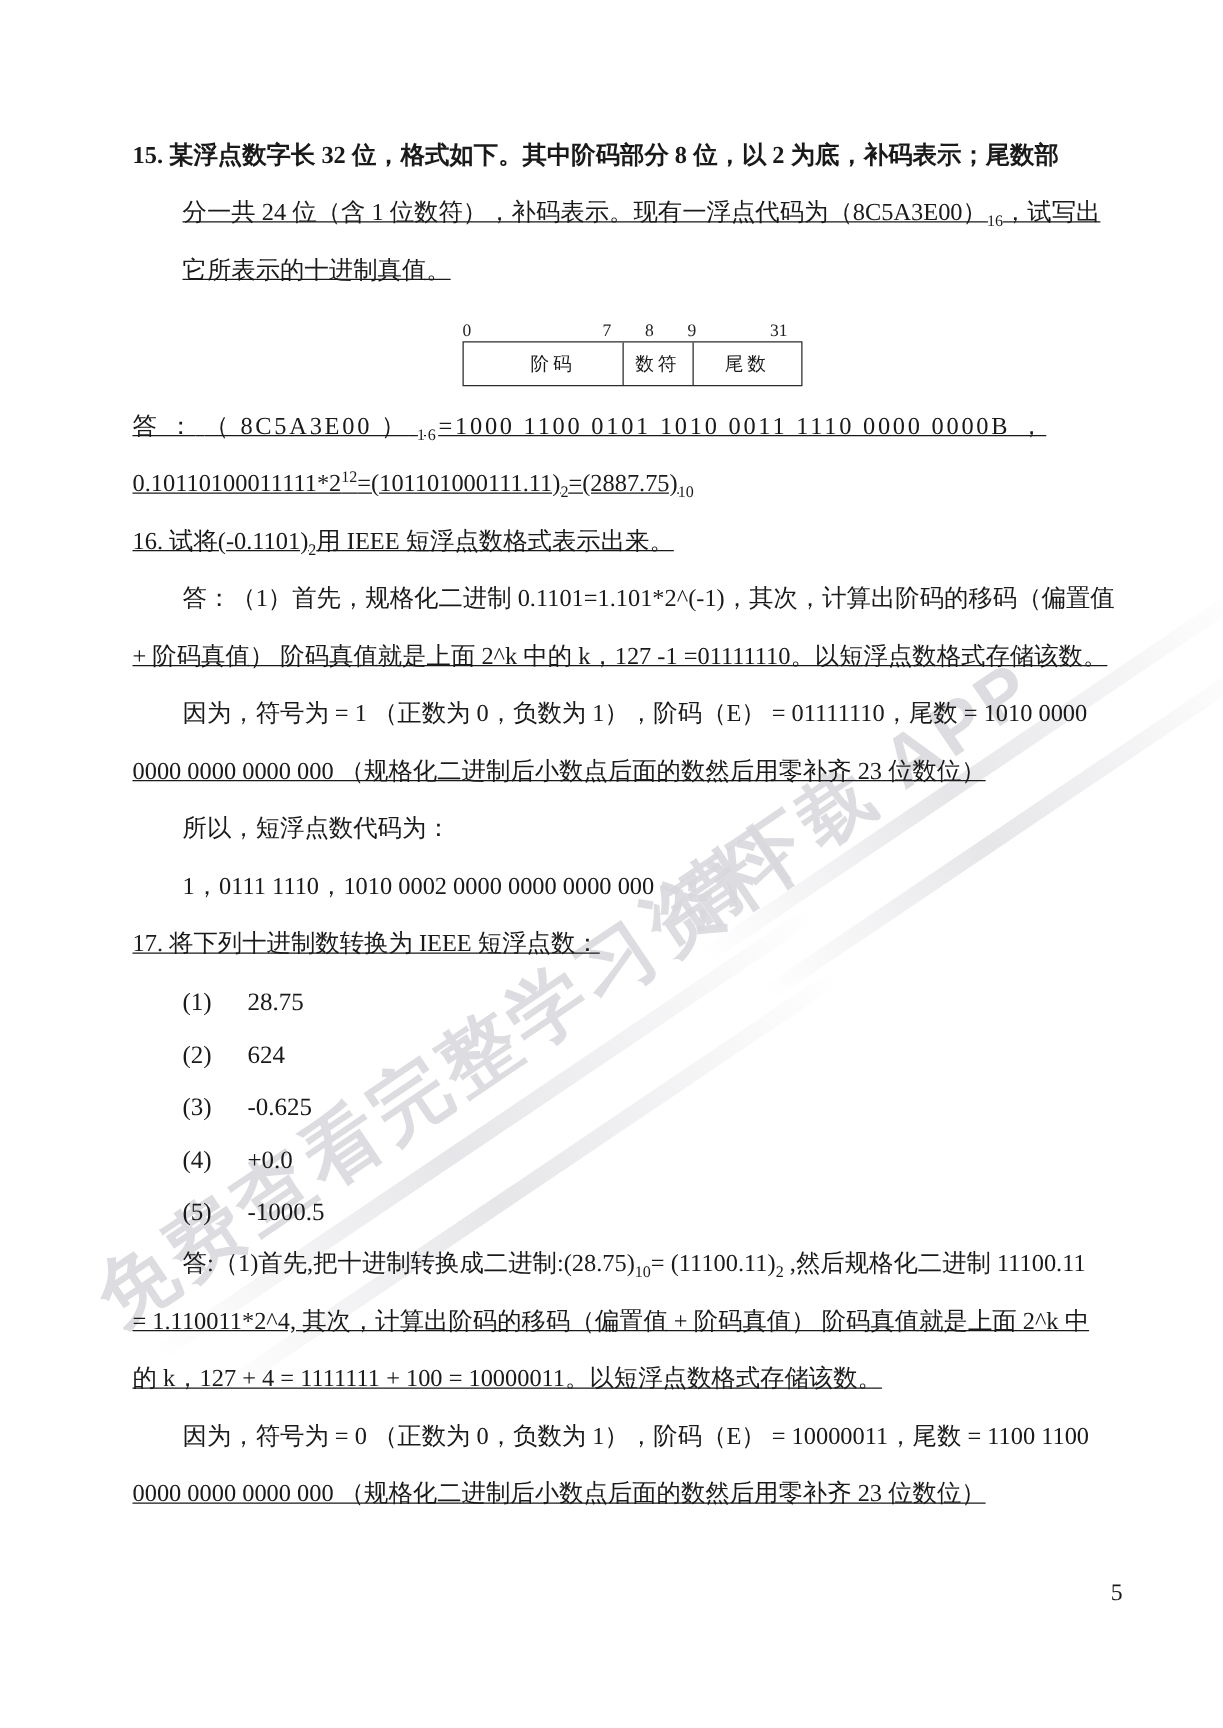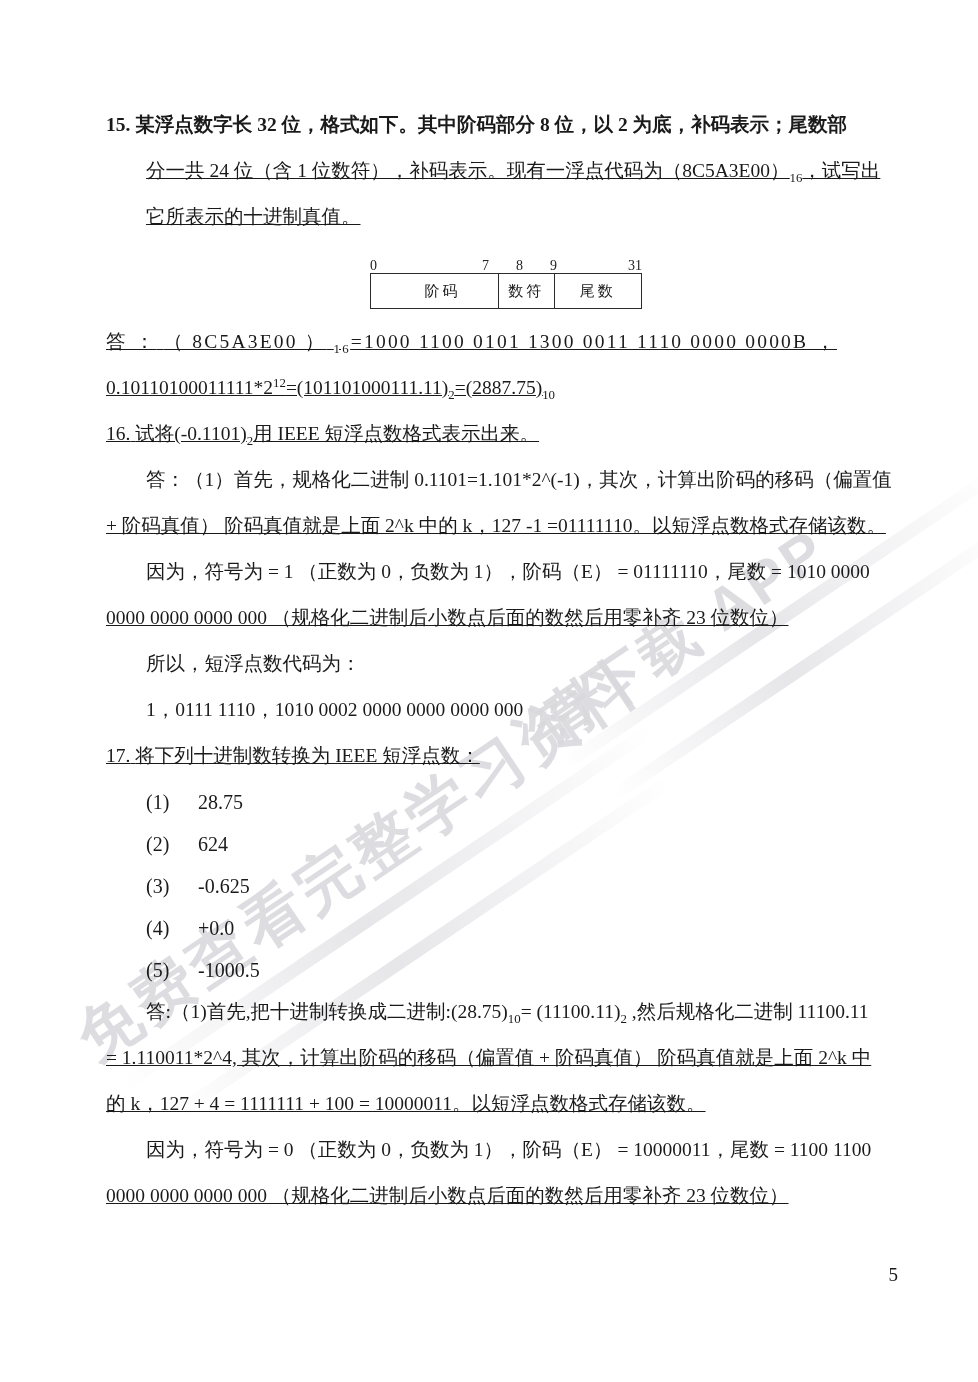--- a/index.html
+++ b/index.html
@@ -183,34 +183,34 @@
       <span>它所表示的十进制真值。</span>
     </p>
 
     <div class="diagram-wrap">
       <div class="bitfield">
         <div class="bit-labels">
           <span class="bit-label" style="left:0;">0</span>
           <span class="bit-label" style="left:112px;">7</span>
           <span class="bit-label" style="left:146px;">8</span>
           <span class="bit-label" style="left:180px;">9</span>
-          <span class="bit-label" style="right:0;">31</span>
+          <span class="bit-label" style="right:12px;">31</span>
         </div>
         <div class="bit-row">
           <div class="bit-cell" style="width:44%;">阶码</div>
           <div class="bit-cell" style="width:22%;">数符</div>
           <div class="bit-cell" style="width:34%;">尾数</div>
         </div>
       </div>
     </div>
 
     <p class="para no-indent sp-wide">
       <span>答 ：</span>
       <span>（ 8C5A3E00 ）</span>
-      <sub>16</sub><span>=1000    1100    0101    1300    0011    1110    0000    0000B  ，</span>
+      <sub>16</sub><span>=1000    1100    0101    1010    0011    1110    0000    0000B  ，</span>
     </p>
     <p class="para no-indent">
       <span>0.10110100011111*2</span><sup>12</sup><span>=(101101000111.11)</span><sub>2</sub><span>=(2887.75)</span><sub>10</sub>
     </p>
 
     <p class="para no-indent">
       <span>16.</span>
       <span>试将(-0.1101)</span><sub>2</sub><span>用 IEEE 短浮点数格式表示出来。</span>
     </p>
 

